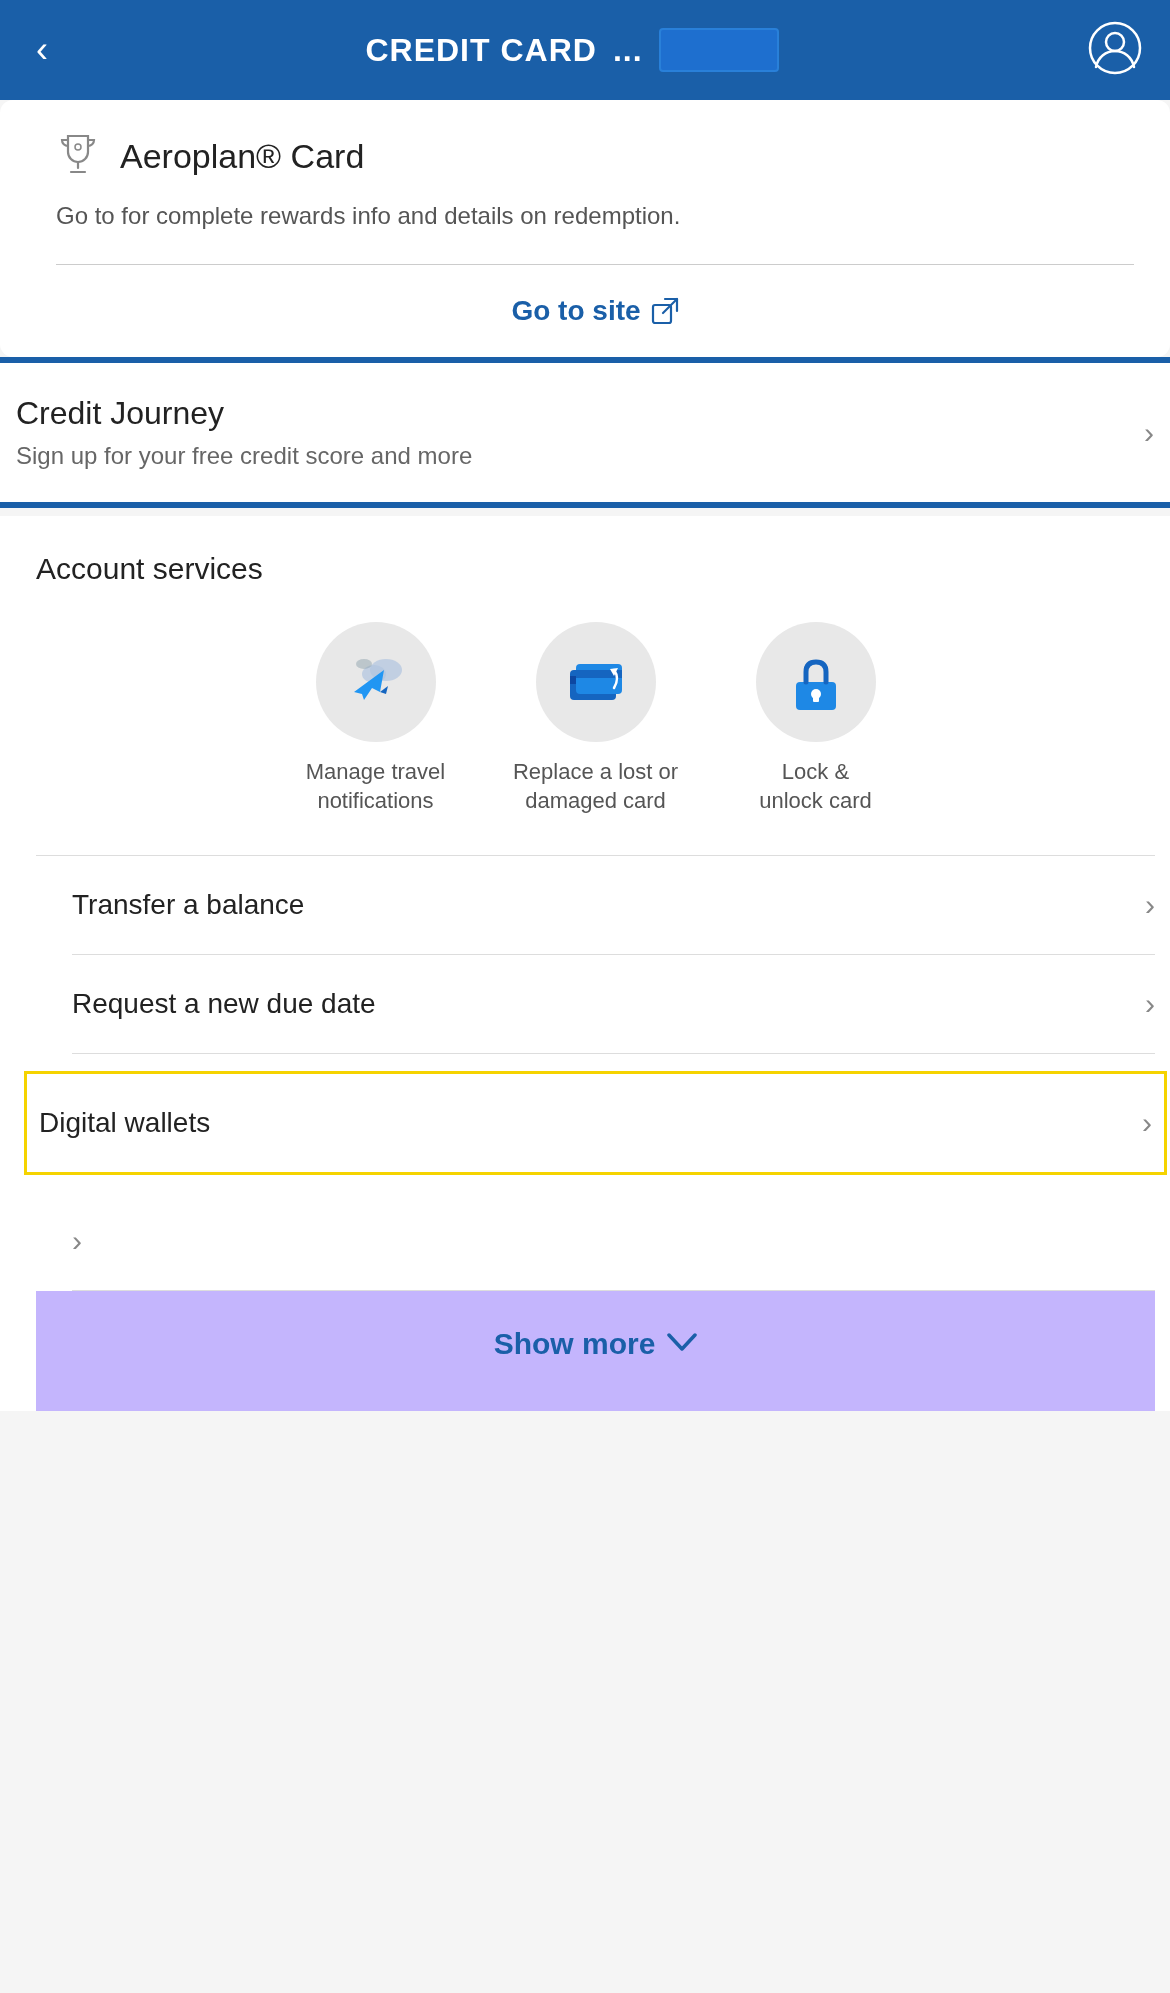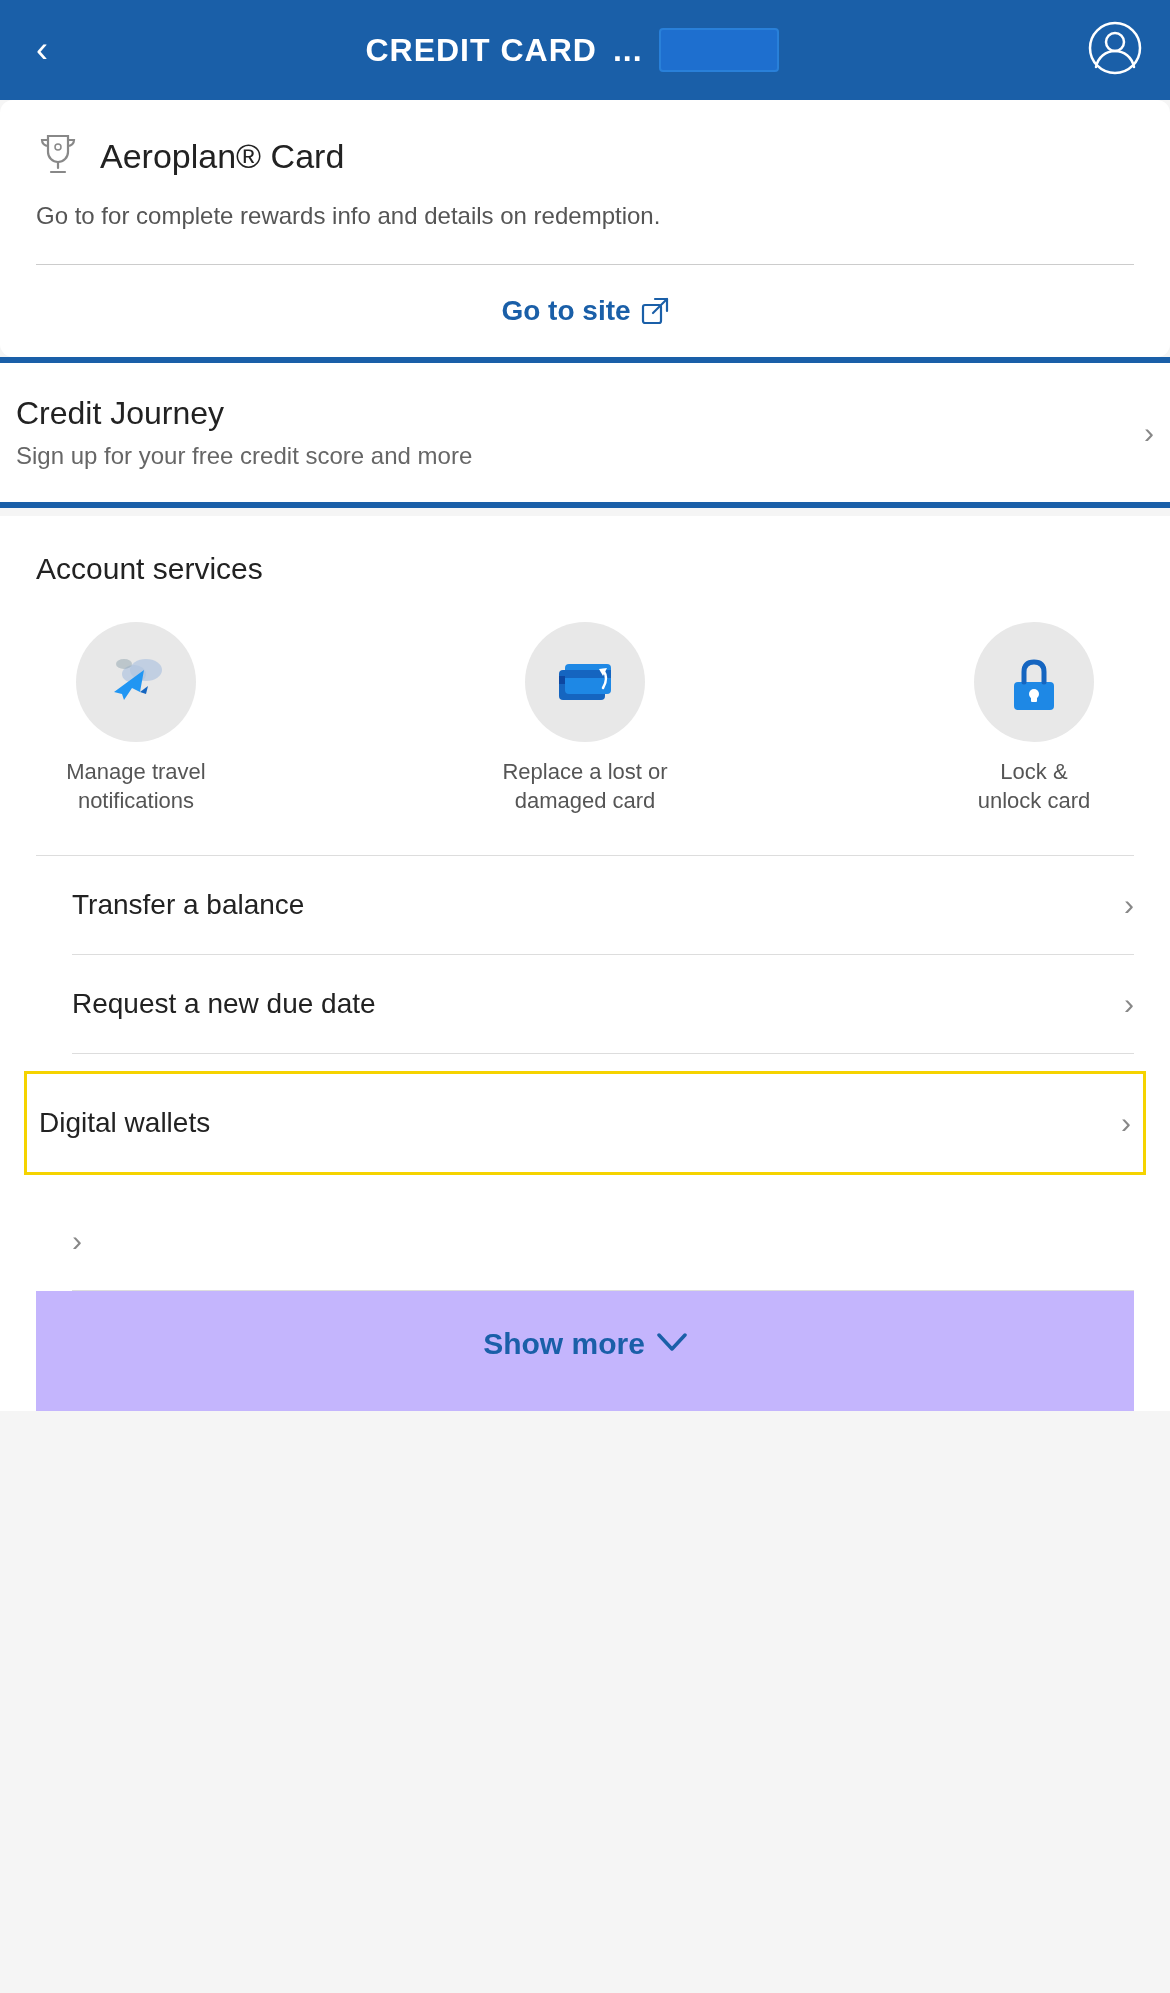--- a/index.html
+++ b/index.html
@@ -57,21 +57,21 @@
     }
 
     .header-user-icon svg {
       width: 54px;
       height: 54px;
     }
 
     
     .aeroplan-section {
       background: white;
-      padding: 32px 36px 0 36px;
+      padding: 32px 36px 0 56px;
       border-radius: 13px;
     }
 
     .aeroplan-title-row {
       display: flex;
       align-items: center;
       gap: 20px;
       margin-bottom: 18px;
     }
 
@@ -161,33 +161,33 @@
     .chevron-right {
       color: #888;
       font-size: 30px;
       flex-shrink: 0;
     }
 
     
     .account-services-section {
       background: white;
       margin-top: 8px;
-      padding: 36px 36px 0 36px;
+      padding: 36px 15px 0 36px;
     }
 
     .account-services-title {
       font-size: 30px;
       font-weight: 400;
       color: #222;
       margin-bottom: 36px;
     }
 
     .services-icons-row {
       display: flex;
-      justify-content: space-between;
+      justify-content: center;
       margin-bottom: 40px;
       gap: 20px;
     }
 
     .service-item {
       display: flex;
       flex-direction: column;
       align-items: center;
       text-align: center;
       cursor: pointer;

